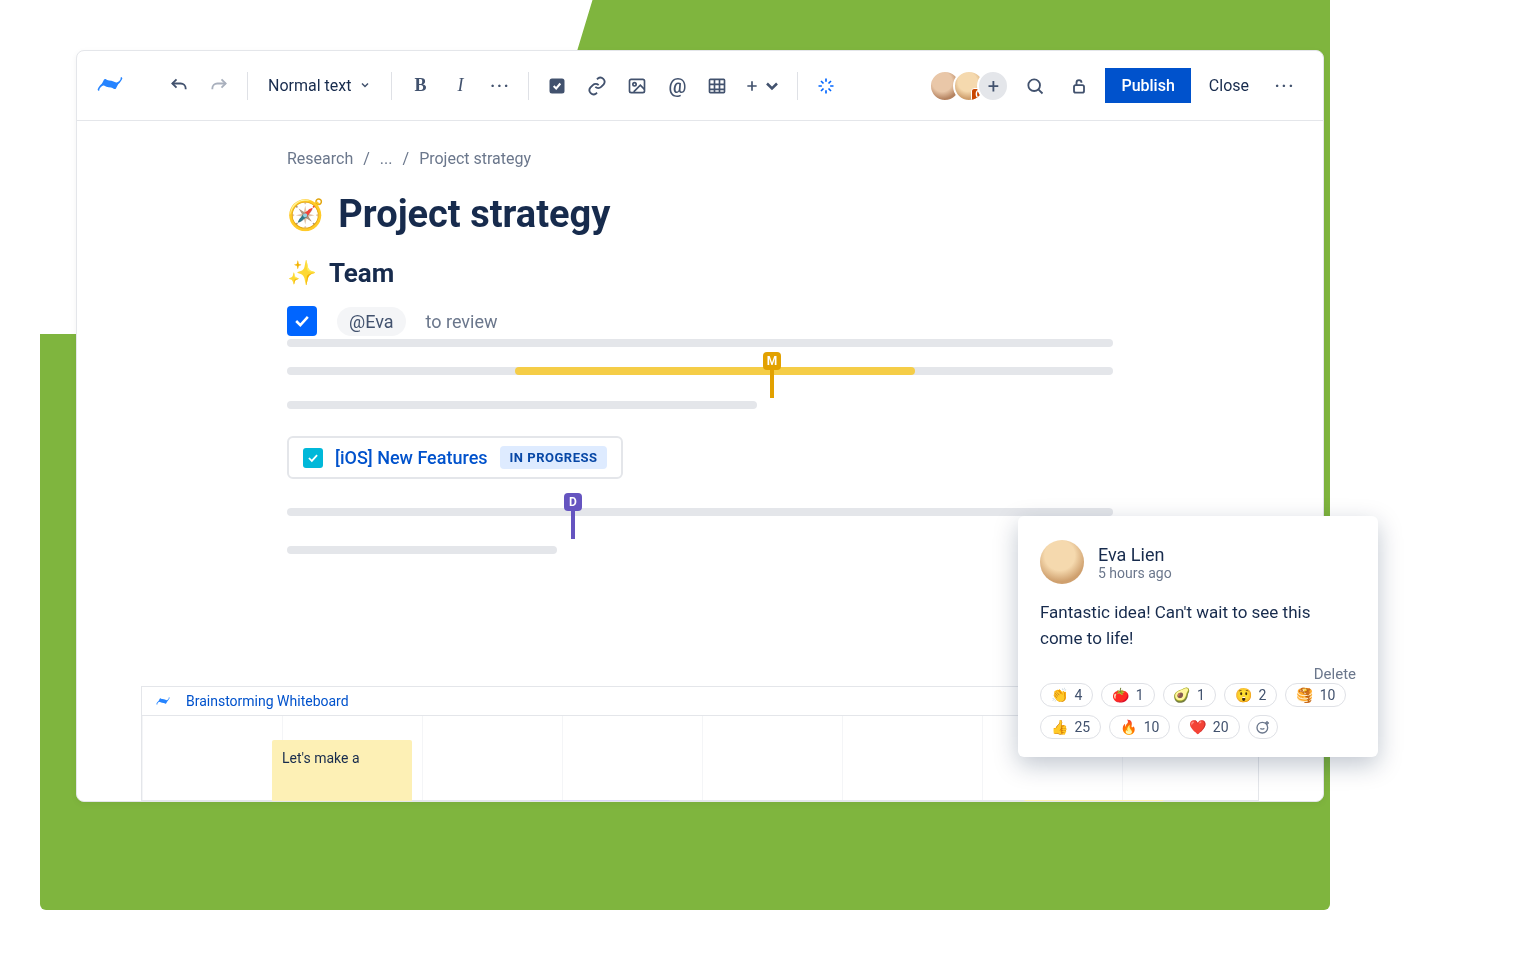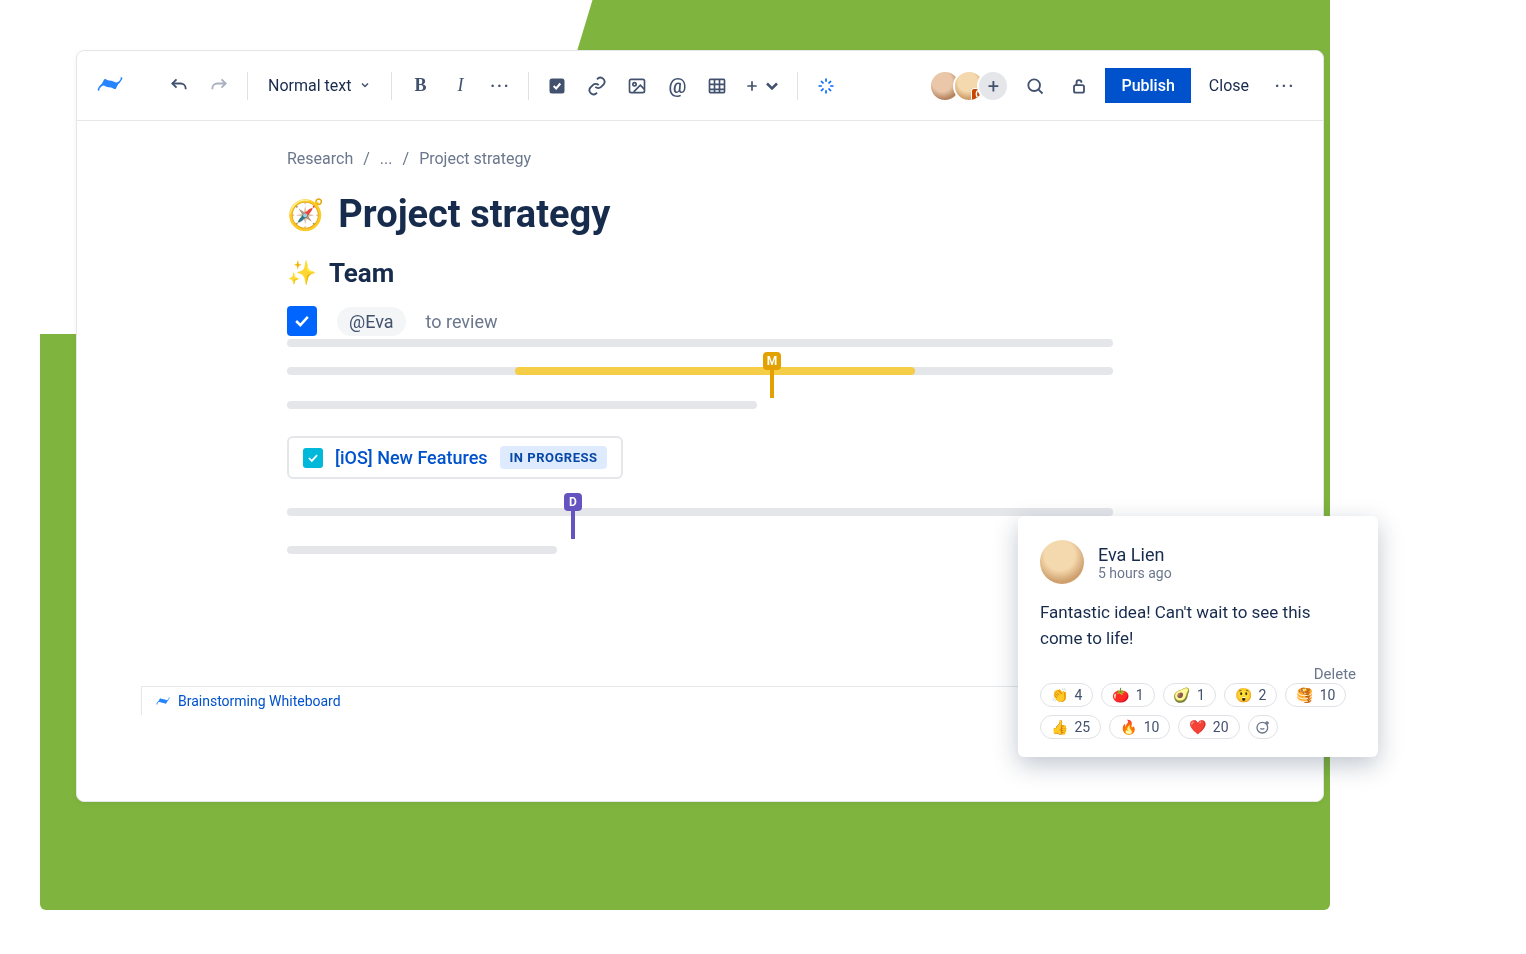--- a/index.html
+++ b/index.html
@@ -152,21 +152,21 @@
     display:flex;align-items:center;justify-content:center;
   }
   .issue-title { color:#0052cc; font-size:18px; font-weight:500;}
   .status-lozenge {
     background:#deebff; color:#0747a6;
     font-size:13px; font-weight:700; letter-spacing:0.5px;
     padding:4px 10px; border-radius:4px;
   }
   
   .whiteboard-hdr {
-    display:flex; align-items:center; gap:8px;
+    display:flex; align-items:center; gap:16px;
     padding: 6px 14px;
     font-size:14px; color:#0052cc;
     position:absolute; left:64px; right:64px; bottom:86px;
     border-top:1px solid #e4e6ea;
     border-left:1px solid #e4e6ea;
     border-right:1px solid #e4e6ea;
     background:#fff;
   }
   .whiteboard-grid{
     position:absolute; left:64px; right:64px; bottom:0; height:86px;
@@ -388,20 +388,25 @@
     </div>
   </div>
 
   <div class="whiteboard-hdr">
     <svg width="14" height="14" viewBox="0 0 32 32">
         <path fill="#2684FF" d="M3 22c3-5 8-6 13-3l5 3c1 .6 2 .2 2.5-.8l2-4c.4-.9 0-1.8-.9-2.3-3-1.6-9-5-15-2C5 15 2 20 1 22c-.4.8 0 1.8.9 2.2l.2.1C2.9 24.6 3 23 3 22z"></path>
         <path fill="#2684FF" d="M29 10c-3 5-8 6-13 3l-5-3c-1-.6-2-.2-2.5.8l-2 4c-.4.9 0 1.8.9 2.3 3 1.6 9 5 15 2 4.6-2.3 7.6-7.3 8.6-9.3.4-.8 0-1.8-.9-2.2l-.2-.1C29.1 7.4 29 9 29 10z"></path>
       </svg>
     <span>Brainstorming Whiteboard</span>
   </div>
+  <div class="whiteboard-grid">
+    <div class="sticky yellow">Let's make a</div>
+    <div class="sticky purple"></div>
+    <div class="sticky yellow2"></div>
+  </div>
 </div>
 
 <div class="comment-card">
   <div class="comment-hdr">
     <div class="comment-avatar faux-face-2"></div>
     <div>
       <div class="comment-name">Eva Lien</div>
       <div class="comment-time">5 hours ago</div>
     </div>
   </div>

